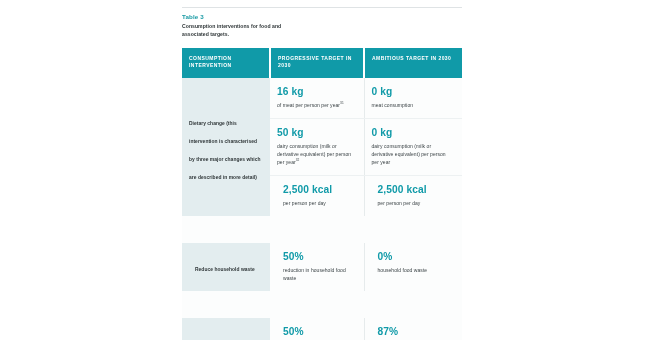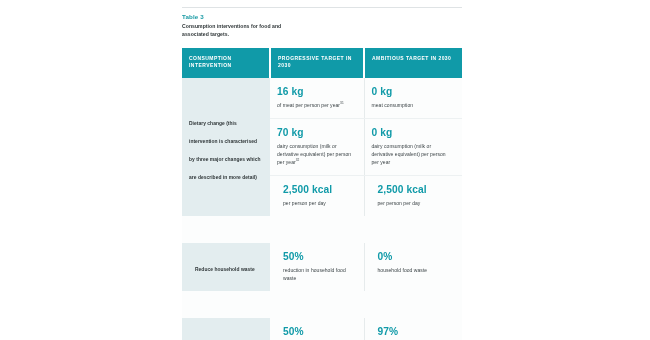--- a/index.html
+++ b/index.html
@@ -176,21 +176,21 @@
             <span class="desc"><span>of meat per person per year</span><span class="sup">31</span></span>
           </td>
           <td>
             <span class="big">0 kg</span>
             <span class="desc">meat consumption</span>
           </td>
         </tr>
 
         <tr>
           <td class="mid">
-            <span class="big">70 kg</span>
+            <span class="big">50 kg</span>
             <span class="desc"><span>dairy consumption (milk or derivative equivalent) per person per year</span><span class="sup">32</span></span>
           </td>
           <td>
             <span class="big">0 kg</span>
             <span class="desc">dairy consumption (milk or derivative equivalent) per person per year</span>
           </td>
         </tr>
 
         <tr class="row-end">
           <td class="mid">
@@ -231,21 +231,21 @@
 
         <tr class="row-end">
           <td class="col-label">
             <span class="label-text">Avoid supply chain waste</span>
           </td>
           <td class="mid">
             <span class="big">50%</span>
             <span class="desc">reduction in supply chain food waste</span>
           </td>
           <td>
-            <span class="big">97%</span>
+            <span class="big">87%</span>
             <span class="desc">reduction in supply chain food waste</span>
           </td>
         </tr>
 
       </tbody>
     </table>
   </div>
 </div>
 
 </body></html>

